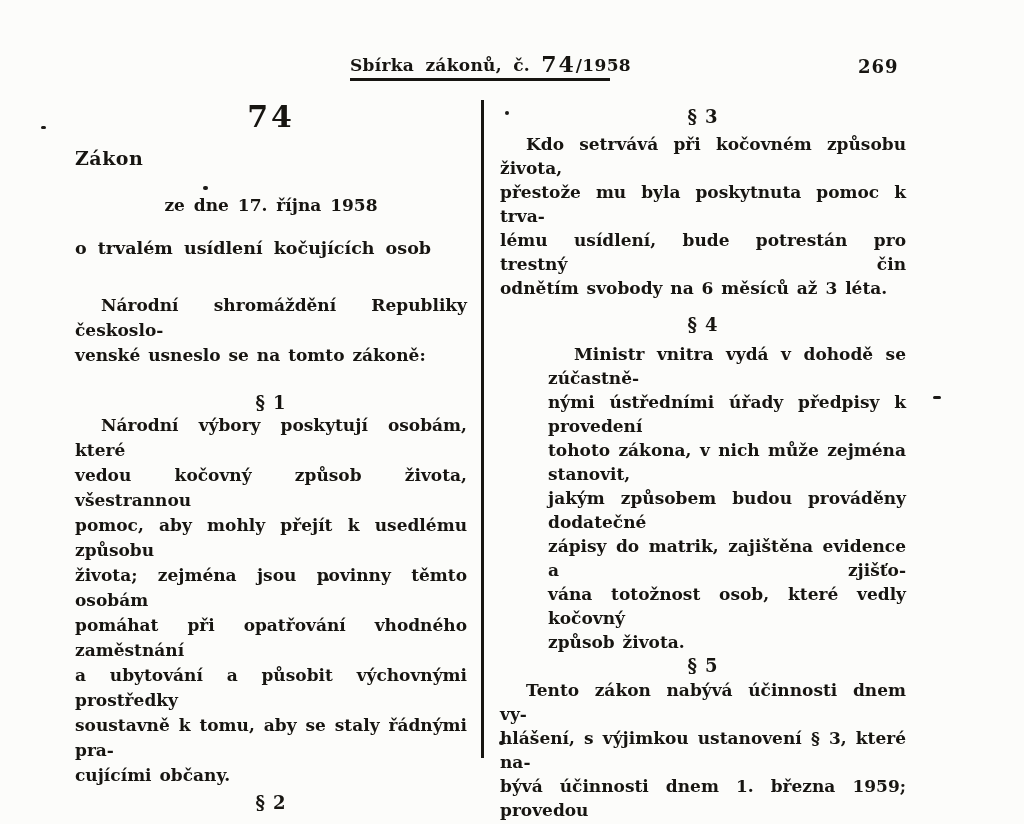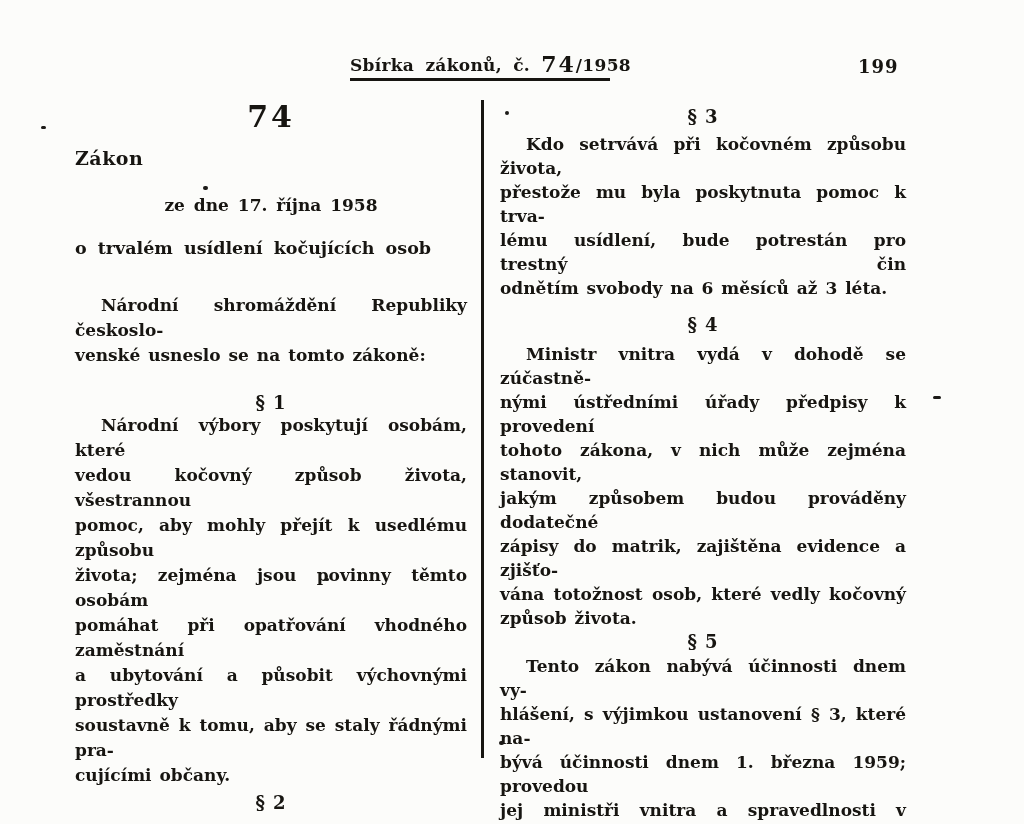--- a/index.html
+++ b/index.html
@@ -109,41 +109,41 @@
 
   
   .h-s1 { margin-top: 25px; }
   .p-s1 { }
   .h-s2 { margin-top: 5px;  }
 
   
   .h-s3 { margin-top: 11px; }
   .p-s3 { margin-top: 5px;  }
   .h-s4 { margin-top: 15px; }
-  .p-s4 { margin-top: 7px;  }
+  .p-s4 { margin-top: 7px; margin-left: 48px;  }
   .h-s5 { margin-top: 2px;  }
   .p-s5 { margin-top: 2px;  }
 
   
   .artifact {
     position: absolute;
     background: #1c1a17;
     border-radius: 2px;
   }
 </style>
 </head>
 <body>
 
 <div class="page">
 
   <div class="header-title">
     <span>Sbírka zákonů, č.</span>
     <span class="big-num">74</span><span>/1958</span>
   </div>
-  <div class="page-number">199</div>
+  <div class="page-number">269</div>
 
   <div class="divider"></div>
 
   <div class="col col-left">
     <div class="law-number">74</div>
     <div class="law-type">Zákon</div>
     <div class="date-line">ze dne 17. října 1958</div>
     <div class="subject-line">o trvalém usídlení kočujících osob</div>
 
     <div class="para preamble">

